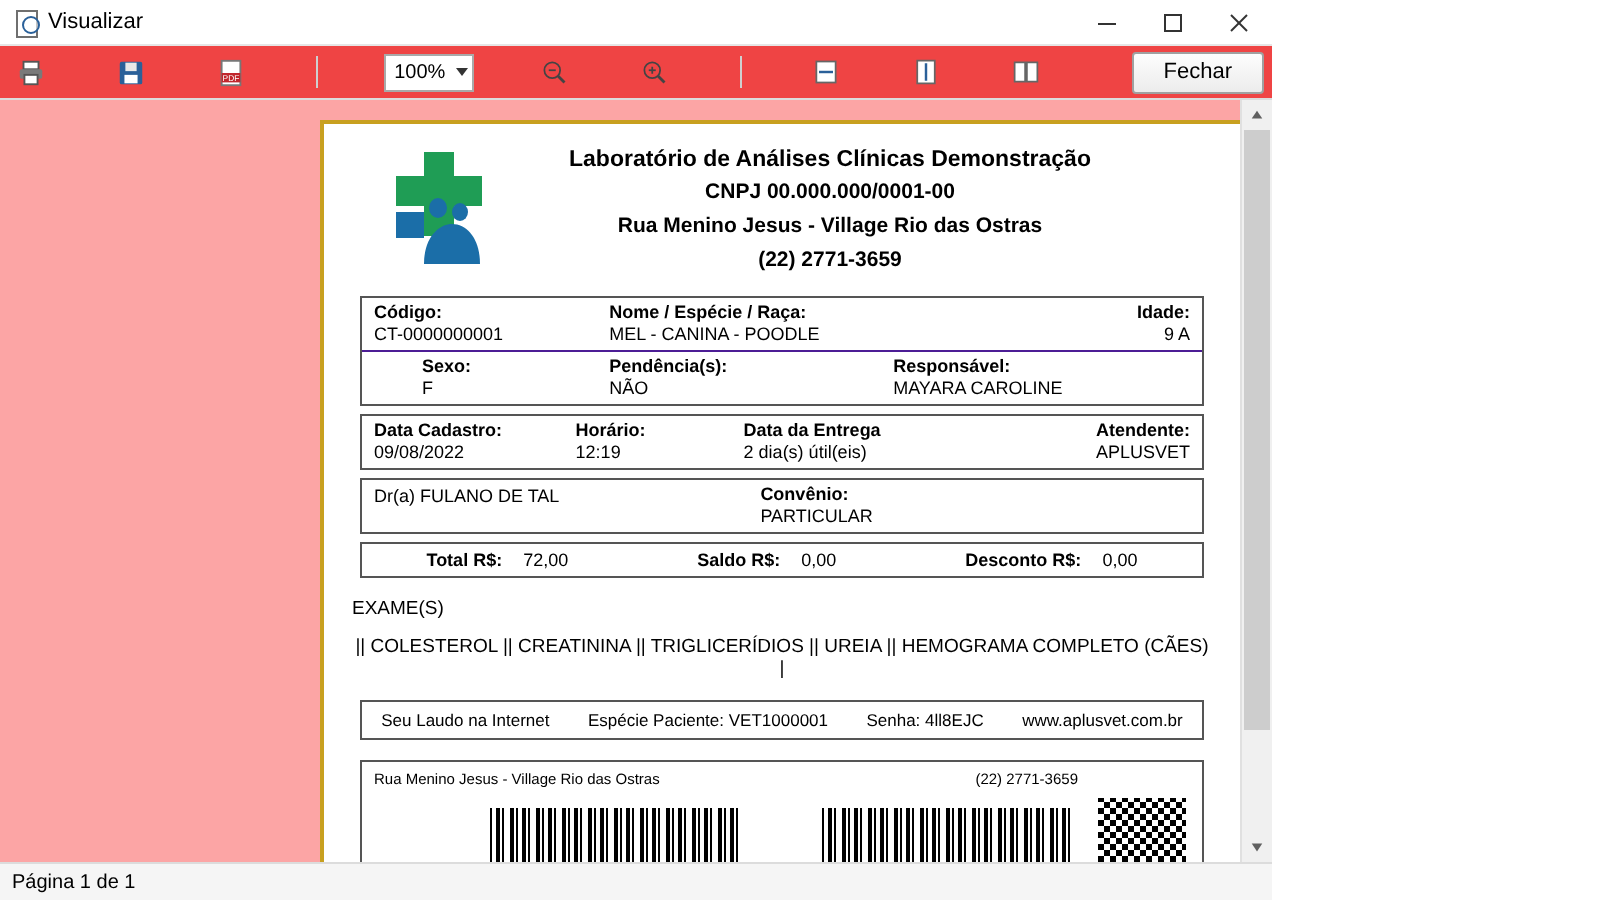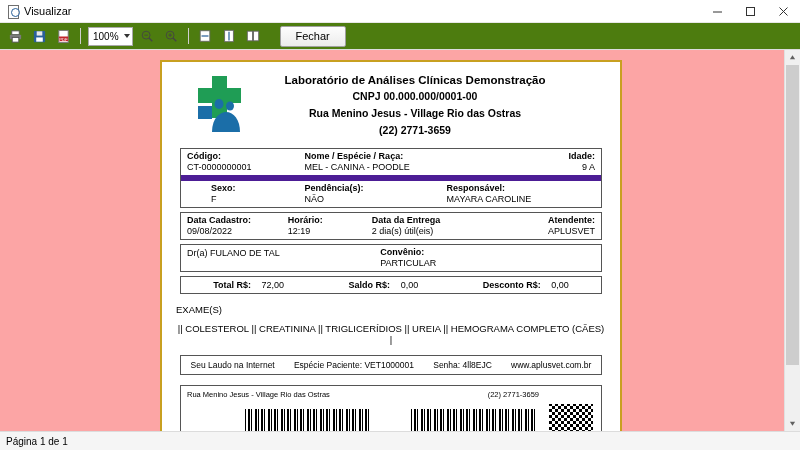--- a/index.html
+++ b/index.html
@@ -9,21 +9,21 @@
   }
   body {
     width: 800px;
     height: 450px;
     overflow: hidden;
     font-family: "Liberation Sans", sans-serif;
     font-size: 11px;
     color: #000;
   }
   .app {
-    width: 800px;
+    width: 636px;
     height: 450px;
     position: relative;
     background: #f0f0f0;
     display: flex;
     flex-direction: column;
   }
   
   .titlebar {
     height: 22px;
     background: #ffffff;
@@ -72,27 +72,28 @@
     justify-content: center;
     font-size: 11px;
     color: #333;
     background: transparent;
   }
   .winbtn svg { display: block; }
 
   
   .toolbar {
     height: 26px;
-    background: #4d7c0f;
+    background: #ef4444;
     border-bottom: 1px solid #dcdcdc;
     display: flex;
     align-items: center;
     padding: 0 4px;
     flex: 0 0 auto;
     gap: 1px;
+    justify-content: space-between;
   }
   .tbtn {
     width: 21px;
     height: 21px;
     display: flex;
     align-items: center;
     justify-content: center;
     border: 1px solid transparent;
     border-radius: 2px;
   }
@@ -251,21 +252,21 @@
 
   .box {
     border: 1px solid #555;
     margin: 0 4px 4px 4px;
     box-sizing: border-box;
   }
   .row {
     display: flex;
     padding: 2px 0 3px 0;
   }
-  .row + .row { border-top: 6px solid #4c1d95; align-items: center; }
+  .row + .row { border-top: 1px solid #4c1d95; align-items: center; }
   .cell { padding: 0 6px; box-sizing: border-box; }
   .lbl { font-size: 9px; font-weight: bold; display: block; }
   .val { font-size: 9px; display: block; margin-top: 1px; }
 
   .totals {
     border: 1px solid #555;
     margin: 0 4px 4px 4px;
     display: flex;
     padding: 3px 0;
     justify-content: space-around;

